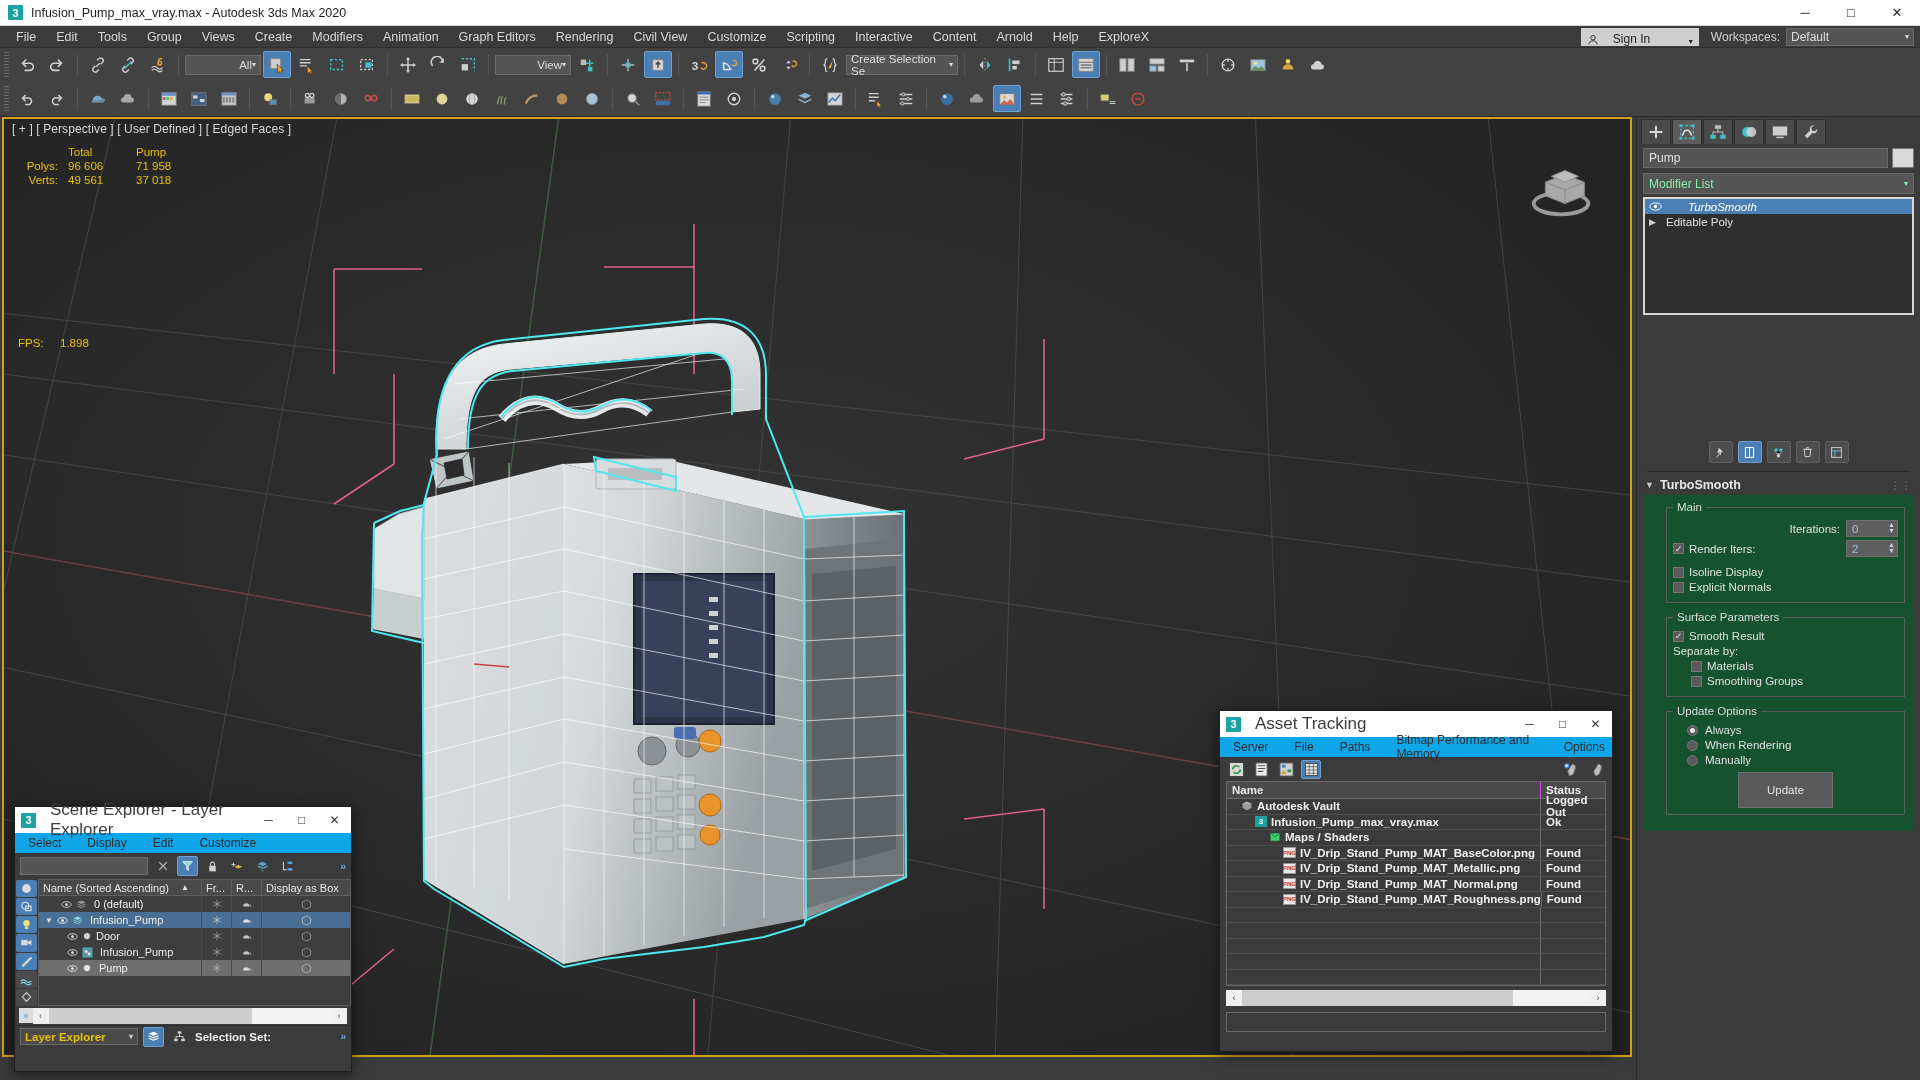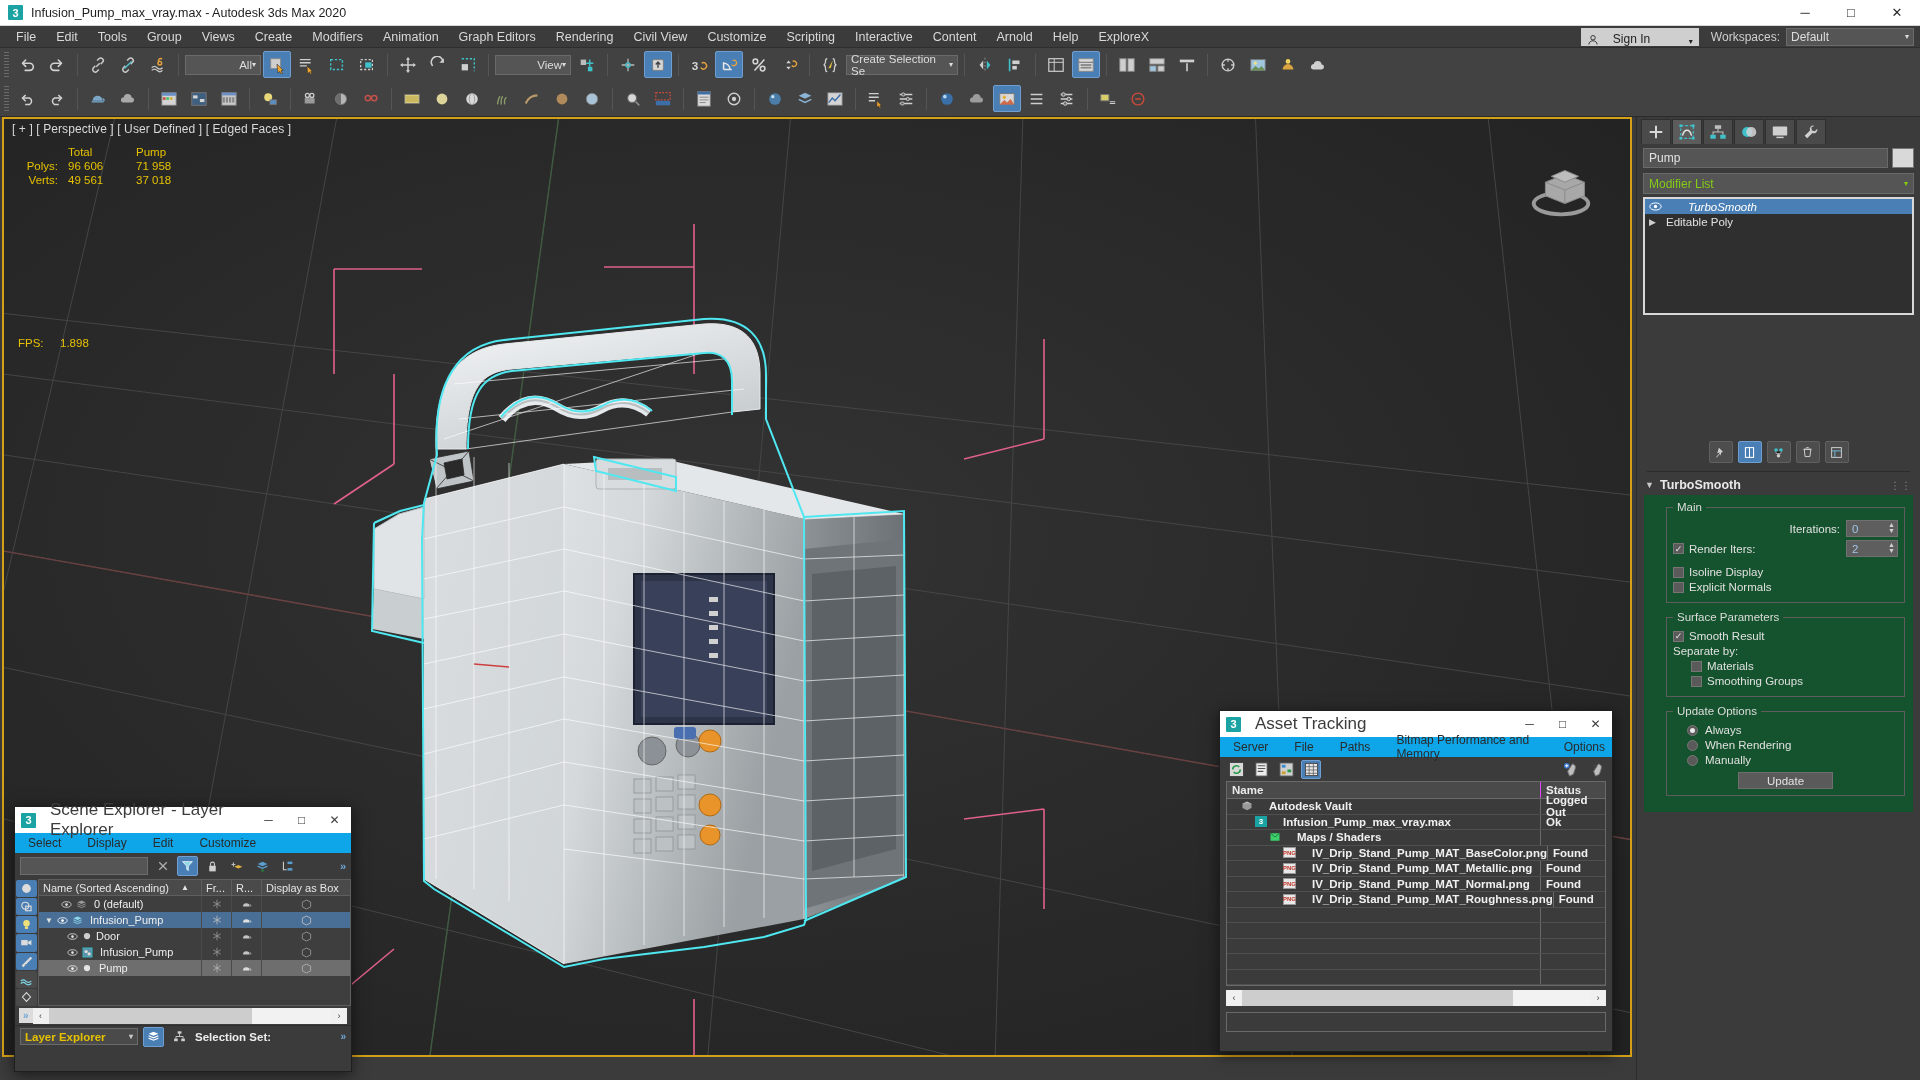--- a/index.html
+++ b/index.html
@@ -111,21 +111,21 @@
   }
   .cp-tab.active { background: #5c5c5c; }
   .cp-namerow { display: flex; padding: 4px 6px 3px 6px; gap: 4px; }
   .cp-name {
     flex: 1; height: 20px; background: #555; border: 1px solid #6a6a6a;
     color: #e2e2e2; font-size: 12px; display: flex; align-items: center; padding: 0 5px;
   }
   .cp-swatch { width: 22px; height: 20px; background: #d9d9d9; border: 1px solid #777; }
   .cp-modlist {
     margin: 2px 6px 3px 6px; height: 21px; background: #555; border: 1px solid #6a6a6a;
-    color: #84cc16; font-size: 12px; display: flex; align-items: center;
+    color: #86efac; font-size: 12px; display: flex; align-items: center;
     padding: 0 5px; justify-content: space-between;
   }
   .cp-stack {
     margin: 2px 6px; height: 118px; background: #2f2f2f; border: 2px solid #d8d8d8;
     overflow: hidden;
   }
   .stack-row {
     height: 15px; display: flex; align-items: center; font-size: 11.5px;
     color: #e0e0e0; padding-left: 4px; gap: 6px;
   }
@@ -162,21 +162,21 @@
     line-height: 6px; font-size: 7px; color: #d0d0d0;
   }
   .chk { width: 11px; height: 11px; background: #5a5a5a; border: 1px solid #757575;
     display: inline-flex; align-items: center; justify-content: center;
     font-size: 9px; color: #e8e8e8; margin-right: 5px; flex: none; }
   .rad { width: 11px; height: 11px; border-radius: 50%; background: #5a5a5a;
     border: 1px solid #767676; display: inline-flex; align-items: center;
     justify-content: center; margin-right: 7px; flex: none; }
   .rad .dot { width: 5px; height: 5px; border-radius: 50%; background: #e8e8e8; }
   .btn-update {
-    width: 95px; height: 17px; margin: 6px auto 0 auto; background: #5a5a5a;
+    width: 95px; height: 36px; margin: 6px auto 0 auto; background: #5a5a5a;
     border: 1px solid #6e6e6e; display: flex; align-items: center;
     justify-content: center; font-size: 11.5px; color: #e2e2e2;
   }
 
   
   .floatwin { position: absolute; background: #3b3b3b; border: 1px solid #1f1f1f;
     box-shadow: 0 3px 14px rgba(0,0,0,.55); }
   .fw-title {
     height: 26px; background: #fff; display: flex; align-items: center;
     padding-left: 6px; gap: 6px;
@@ -196,21 +196,21 @@
 
   
   .asset-table { margin: 0 6px; background: #3b3b3b; border: 1px solid #6a6a6a; }
   .at-head { display: flex; height: 17px; background: #4a4a4a; border-bottom: 1px solid #6a6a6a; }
   .at-head div { font-size: 11.5px; color: #eaeaea; font-weight: bold; padding-left: 5px;
     display: flex; align-items: center; }
   .at-c1 { flex: 1; border-right: 1px solid #d946ef; text-align: right; }
   .at-c2 { width: 64px; }
   .at-row { display: flex; height: 15.5px; border-bottom: 1px solid #4f4f4f; }
   .at-row .n { flex: 1; border-right: 1px solid #6a6a6a; font-size: 11.5px;
-    color: #f0f0f0; display: flex; align-items: center; gap: 16px; font-weight: bold; }
+    color: #f0f0f0; display: flex; align-items: center; gap: 4px; font-weight: bold; }
   .at-row .s { width: 64px; font-size: 11.5px; color: #f0f0f0; padding-left: 5px;
     display: flex; align-items: center; font-weight: bold; }
   .at-row.empty { height: 15.5px; }
   .png-ico { width: 13px; height: 11px; background: #e8e8e8; border: 1px solid #999;
     font-size: 6px; color: #c0392b; display: flex; align-items: center;
     justify-content: center; font-weight: bold; flex: none; }
   .hscroll { margin: 4px 6px 0 6px; height: 16px; background: #e4e4e4;
     display: flex; align-items: center; }
   .hs-arrow { width: 16px; height: 16px; background: #f0f0f0; font-size: 9px;
     color: #444; display: flex; align-items: center; justify-content: center; }

